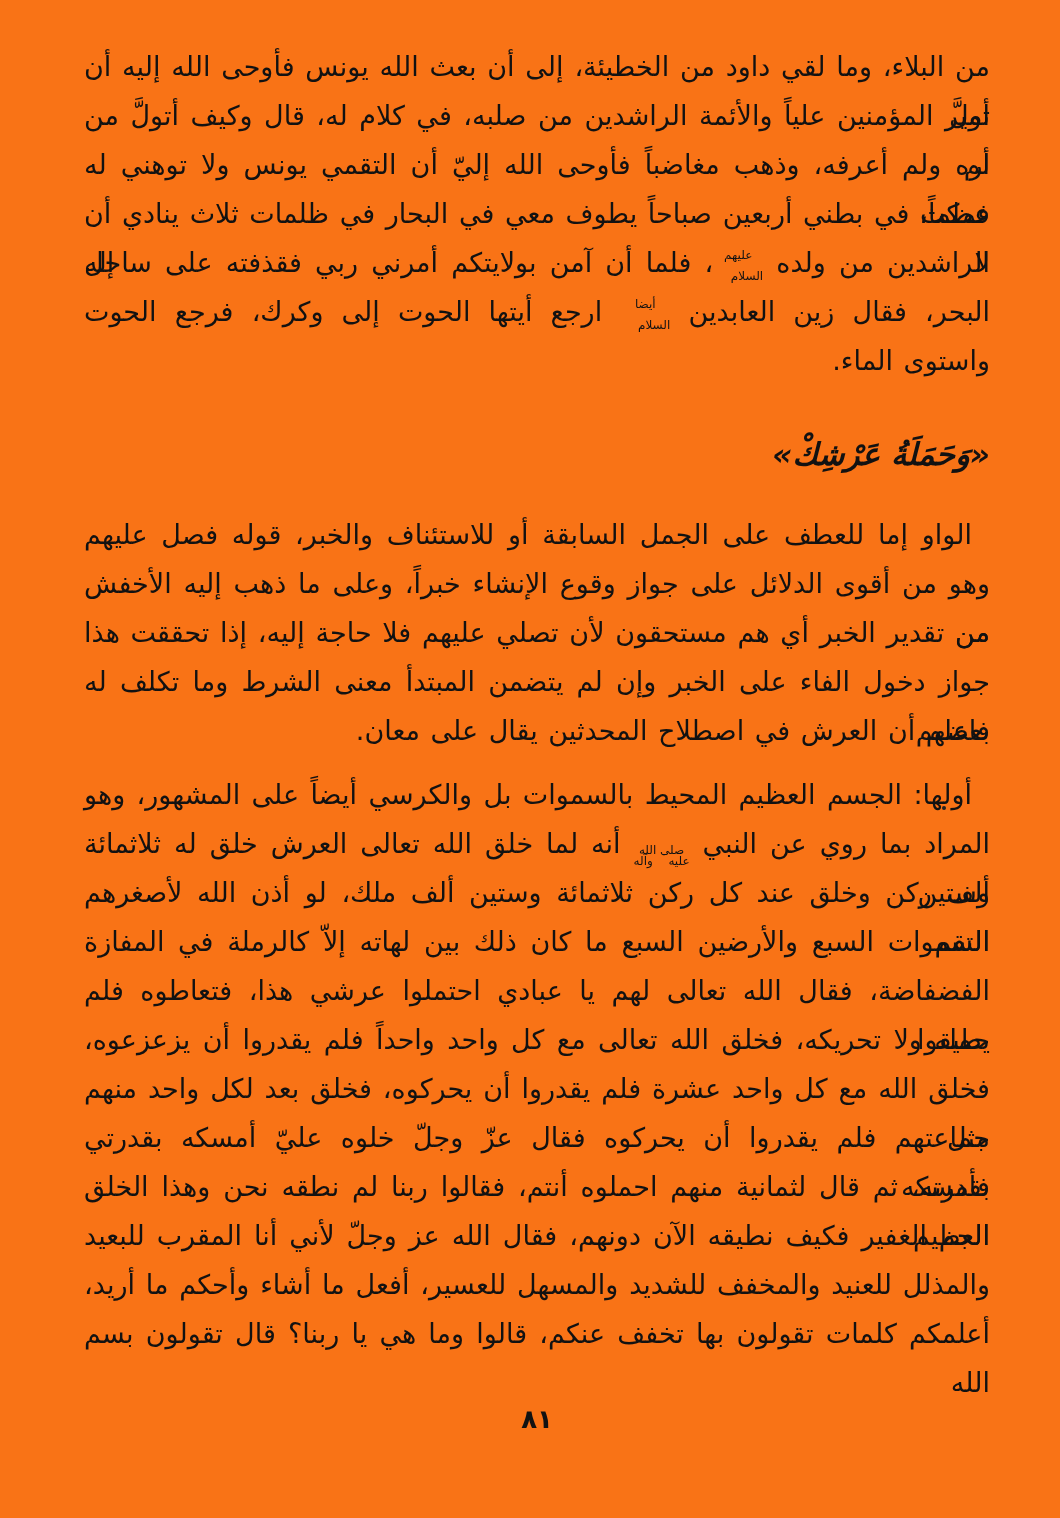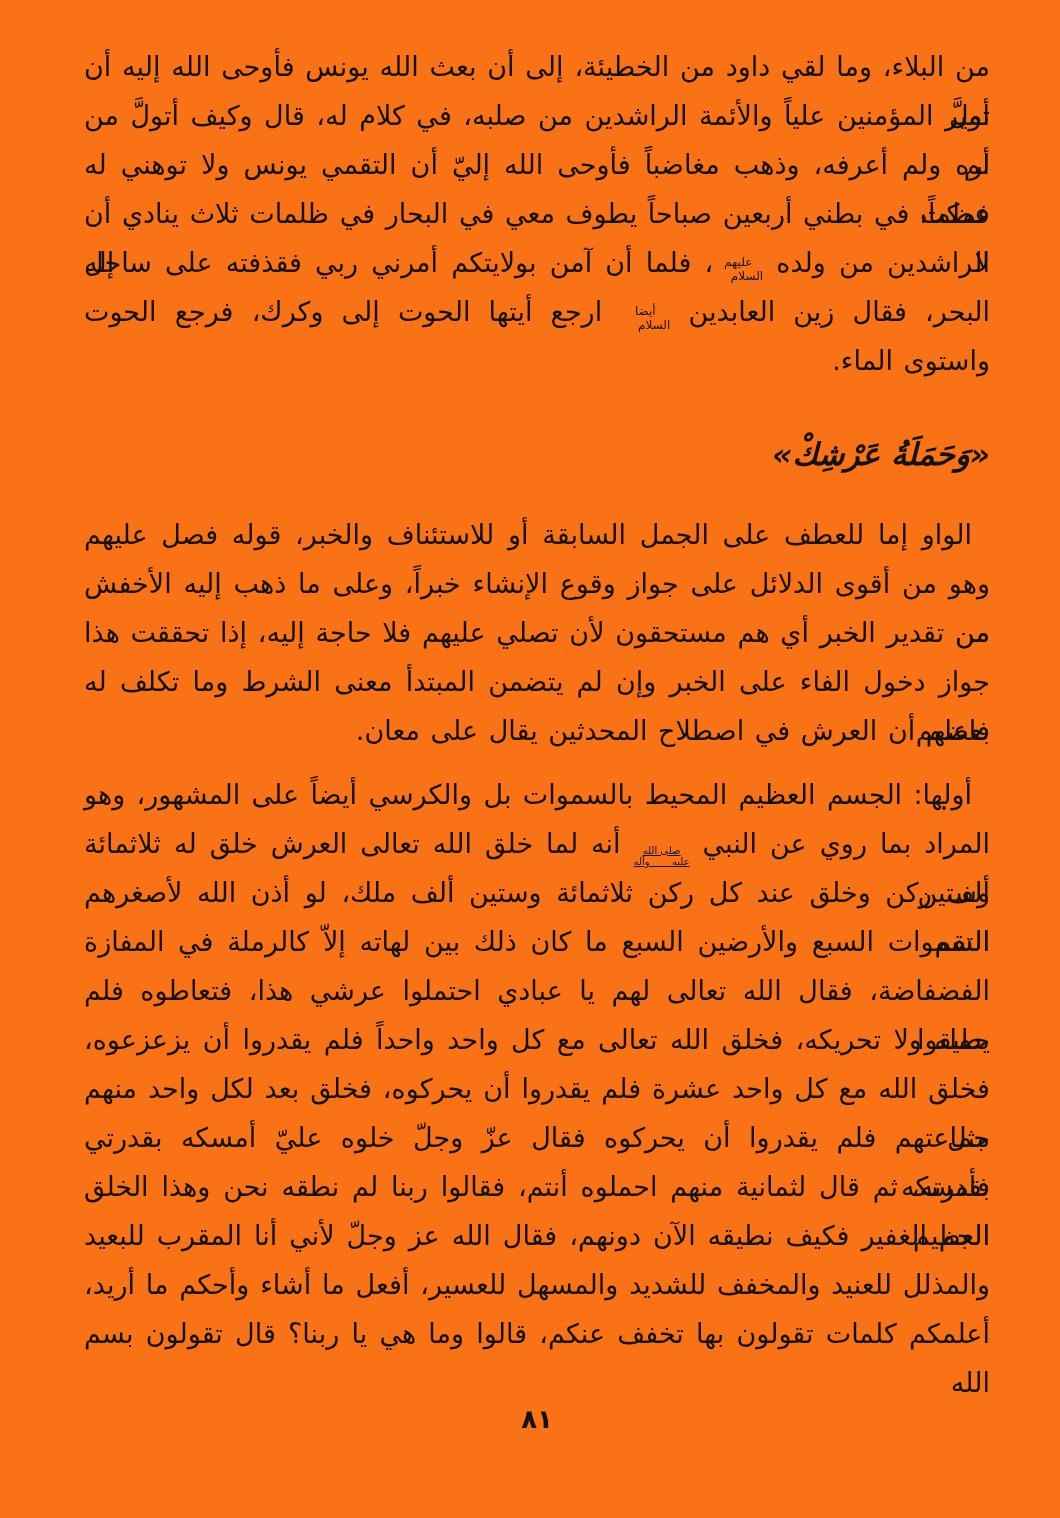--- a/index.html
+++ b/index.html
@@ -60,32 +60,31 @@
     font-style: italic;
   }
   
   .section-heading { text-align: right; }
   .para-2 { margin-top: 31px; }
   .para-3 { margin-top: 15px; }
   .honorific {
     display: inline-block;
     width: 50px;
     font-size: 12px;
-    line-height: 14px;
+    line-height: 21px;
     text-align: center;
     vertical-align: -8px;
     white-space: normal;
     word-spacing: 0;
   }
   .honorific.seal-prophet {
     width: 56px;
-    font-size: 10px;
+    font-size: 12px;
     line-height: 11.5px;
     vertical-align: -12px;
-    text-decoration: underline;
   }
   .page-number {
     margin-top: 46px;
     text-align: center;
     font-size: 26px;
     line-height: 30px;
     font-weight: bold;
   }
   .scan-speck {
     position: absolute;

